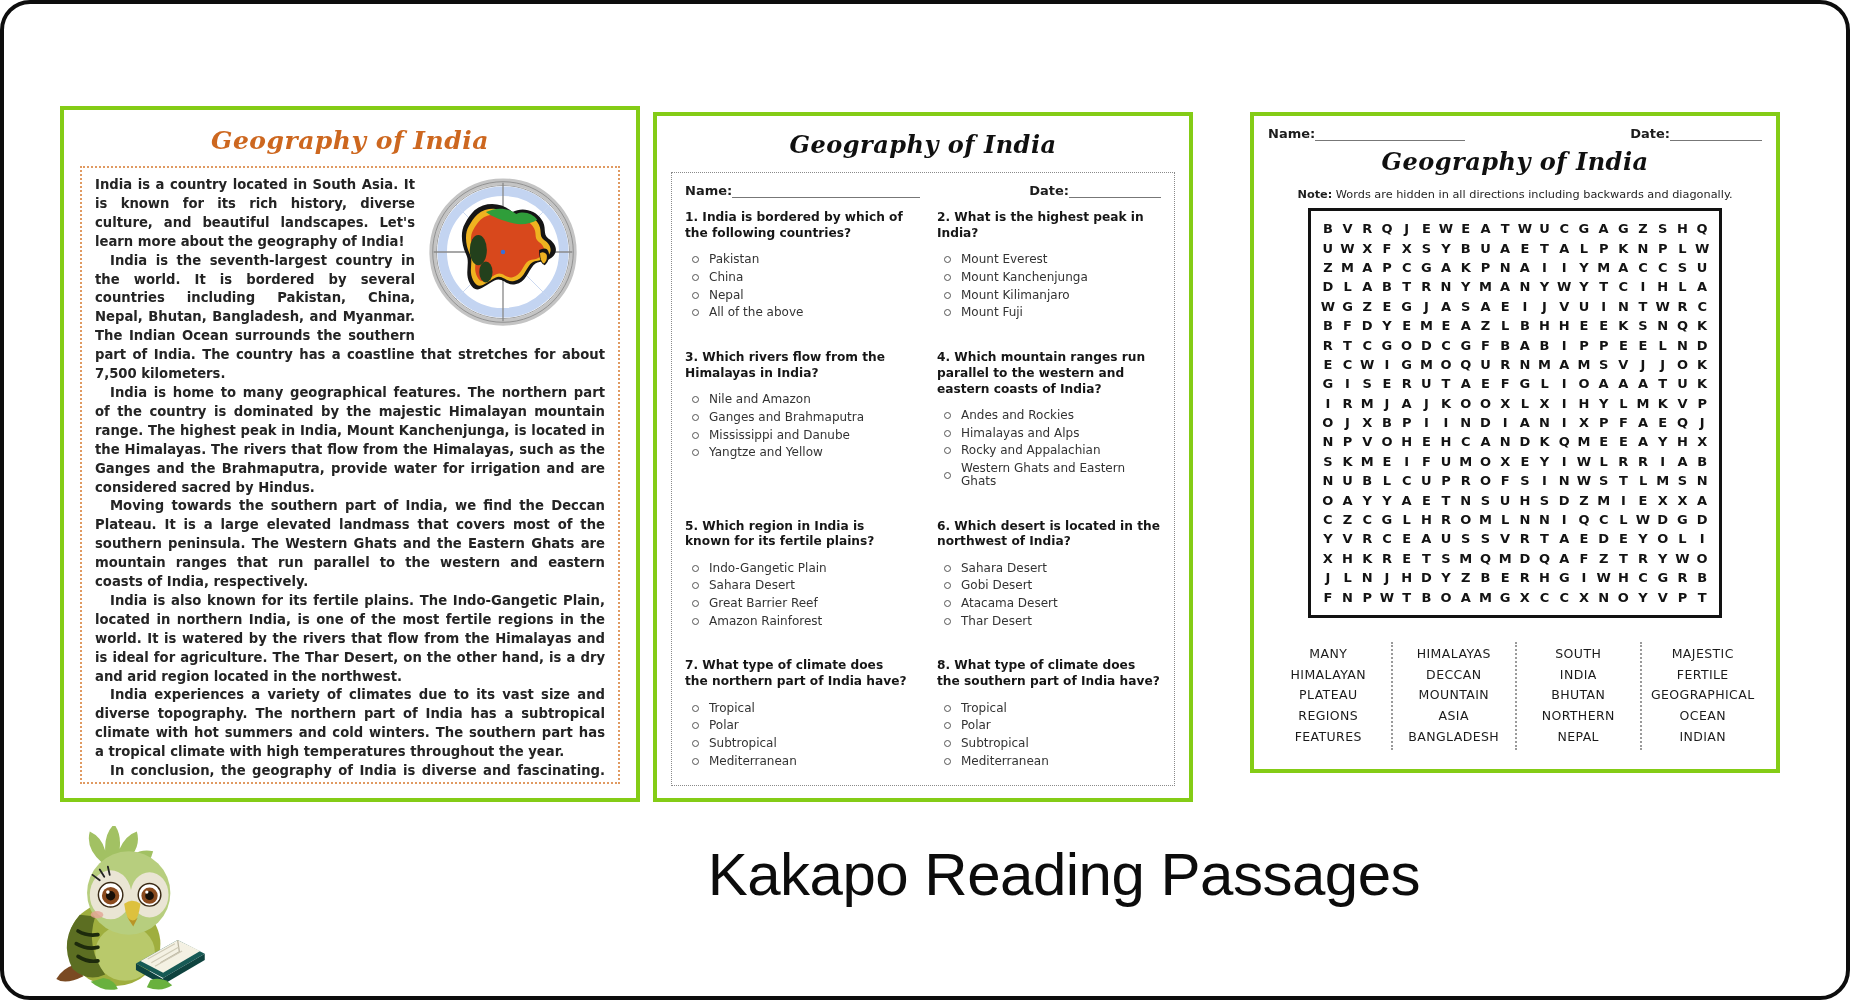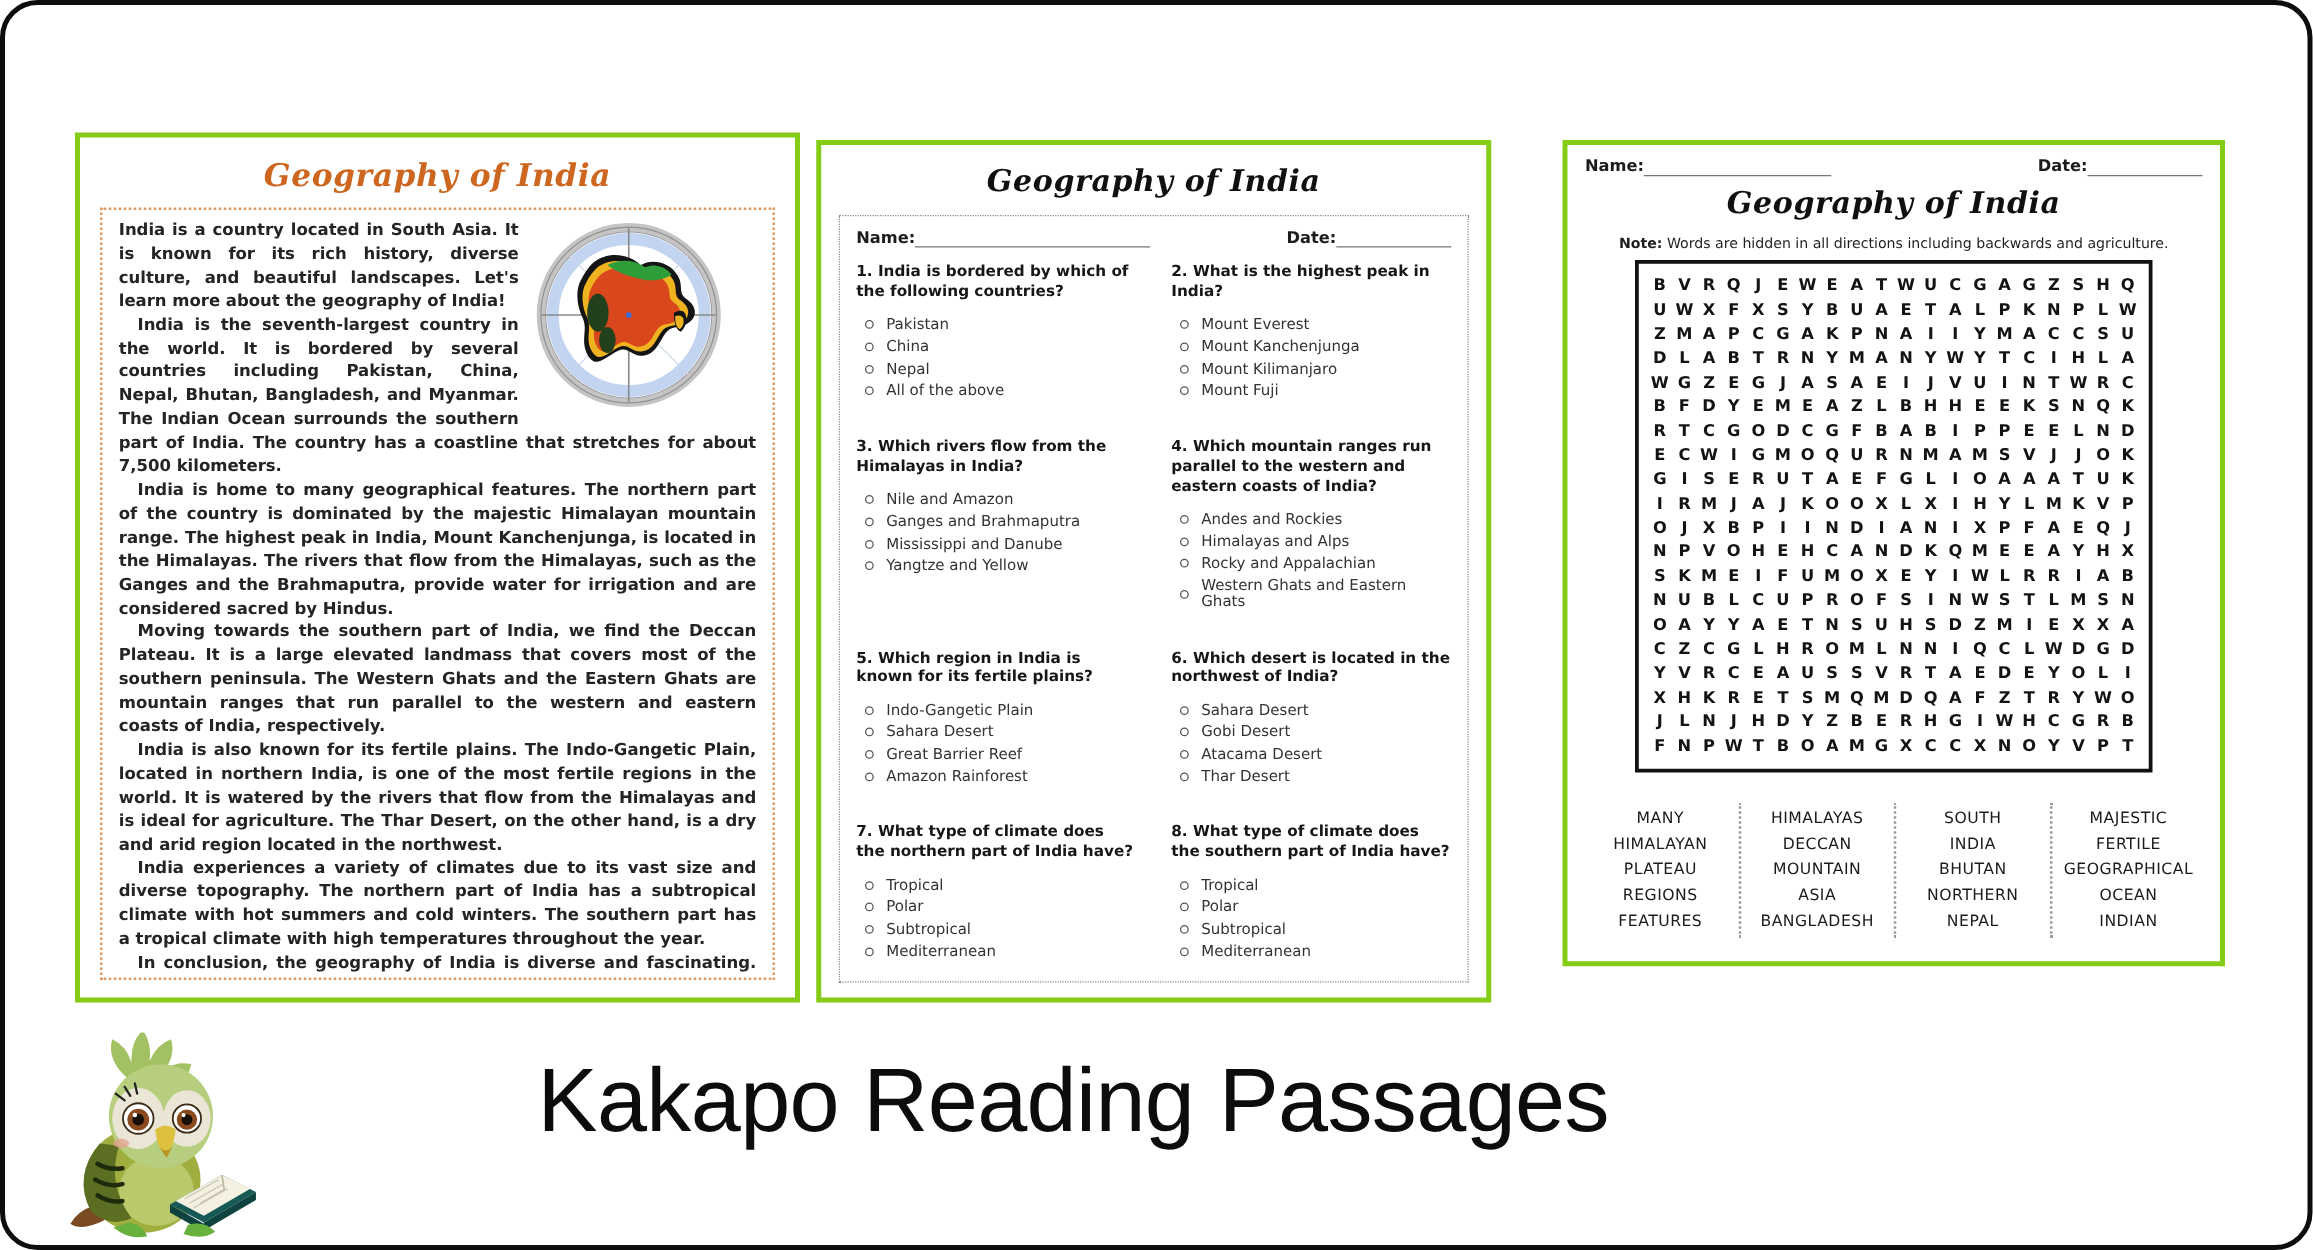--- a/index.html
+++ b/index.html
@@ -64,22 +64,22 @@
   .ws-grid { display:grid; grid-template-columns:repeat(20, 1fr); }
   .ws-cell { height:19.4px; display:flex; align-items:center; justify-content:center;
     font-weight:bold; font-size:13px; color:#131313; }
   .word-cols { display:grid; grid-template-columns:1fr 1fr 1fr 1fr; margin:24px 12px 0; }
   .word-col { text-align:center; padding:2px 2px; }
   .word-col + .word-col { border-left:2px dotted #9a9a9a; }
   .word-item { font-size:12.5px; line-height:20.8px; color:#1b1b1b; letter-spacing:0.4px; }
 
   
   .brand {
-    position:absolute; left:430px; top:840px; width:990px; text-align:left;
-    font-family:"Liberation Sans", sans-serif; font-size:72px; color:#0c0c0c;
+    position:absolute; left:430px; top:840px; width:990px; text-align:right;
+    font-family:"Liberation Sans", sans-serif; font-size:60px; color:#0c0c0c;
     letter-spacing:-0.5px; white-space:nowrap;
   }
   .kakapo { position:absolute; left:28px; top:826px; width:196px; height:172px; }
 </style>
 </head>
 <body>
 
 <div class="frame"></div>
 
 <section class="page" id="page1">
@@ -326,21 +326,21 @@
   </div>
 </section>
 
 <section class="page" id="page3">
   <div class="p3-top">
     <span><span>Name:</span><span class="blank w-md"></span></span>
     <span><span>Date:</span><span class="blank w-sm"></span></span>
   </div>
   <h1 class="script-title">Geography of India</h1>
   <div class="note-line">
-    <b>Note:</b><span> Words are hidden in all directions including backwards and agriculture.</span>
+    <b>Note:</b><span> Words are hidden in all directions including backwards and diagonally.</span>
   </div>
   <div class="ws-grid-box">
     <div class="ws-grid">
 
     <div class="ws-cell">B</div>
         <div class="ws-cell">V</div>
         <div class="ws-cell">R</div>
         <div class="ws-cell">Q</div>
         <div class="ws-cell">J</div>
         <div class="ws-cell">E</div>

